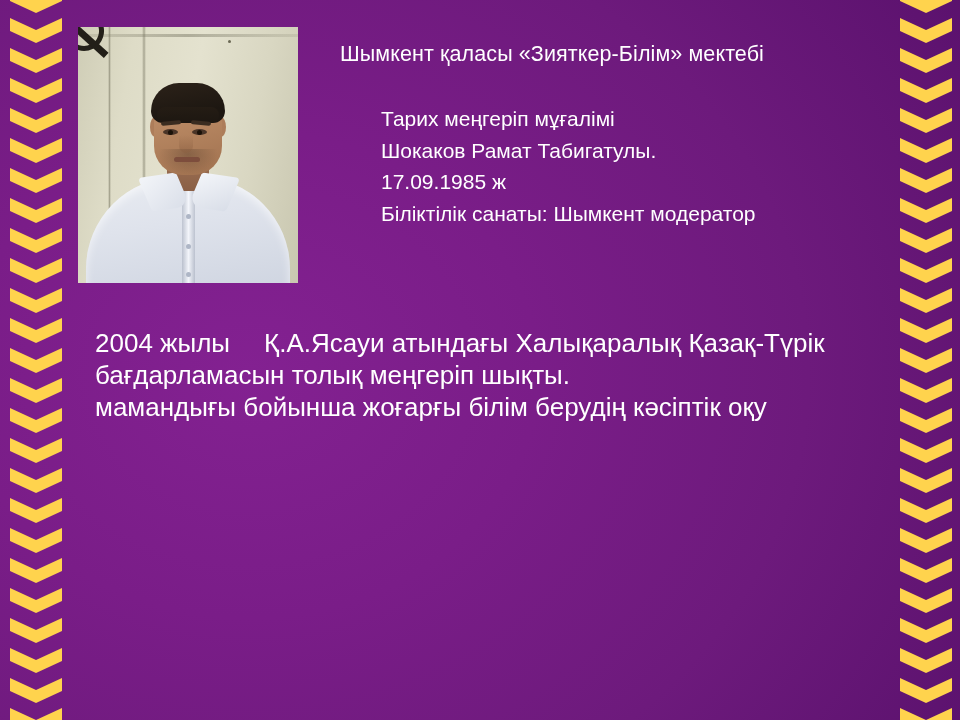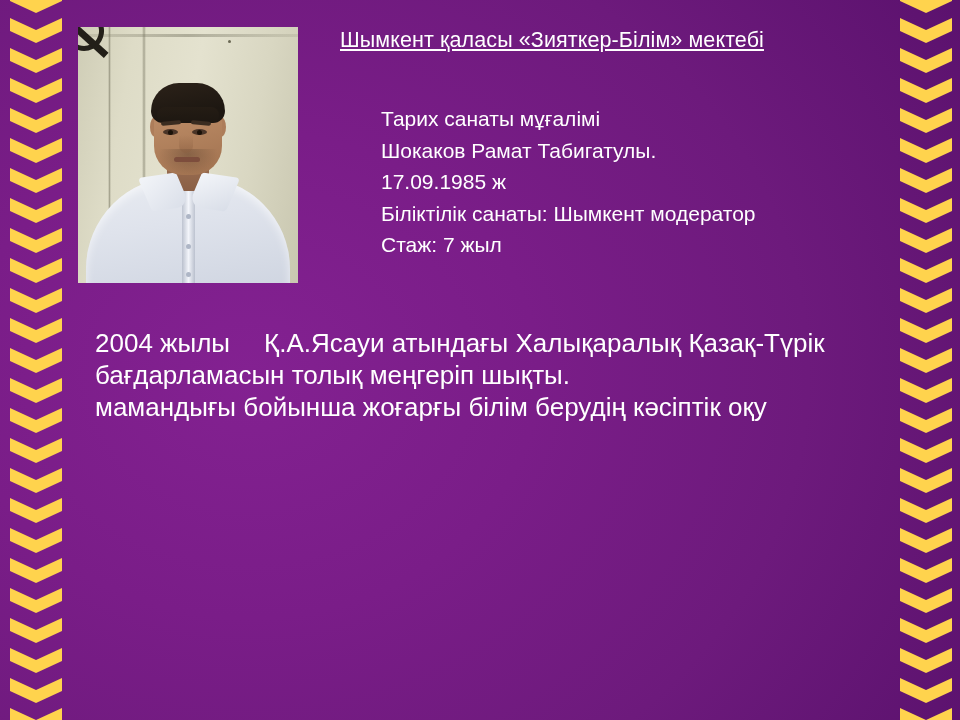--- a/index.html
+++ b/index.html
@@ -172,25 +172,24 @@
     position:absolute; left:80px; bottom:108px;
     width:60px; height:26px;
     background:radial-gradient(ellipse at 50% 20%, rgba(60,44,32,.32), rgba(60,44,32,0) 70%);
     border-radius:0 0 28px 28px;
   }
 
   
   .txt { color:#ffffff; }
   #school-title {
     position:absolute;
-    left:340px; top:28px;
+    left:340px; top:42px;
     font-size:21.5px;
     letter-spacing:.1px;
     white-space:nowrap;
-    text-decoration:underline;
   }
   #info-block {
     position:absolute;
     left:381px; top:103px;
     font-size:21px;
     line-height:31.5px;
   }
   #info-block .info-line { white-space:nowrap; }
   #bio-block {
     position:absolute;
@@ -491,25 +490,24 @@
       <div class="eye-l"></div>
       <div class="eye-r"></div>
       <div class="nose"></div>
       <div class="mouth"></div>
     </div>
   </div>
 
   <div id="school-title" class="txt">Шымкент қаласы «Зияткер-Білім» мектебі</div>
 
   <div id="info-block" class="txt">
-    <div class="info-line">Тарих санаты мұғалімі</div>
+    <div class="info-line">Тарих меңгеріп мұғалімі</div>
     <div class="info-line">Шокаков Рамат Табигатулы.</div>
     <div class="info-line">17.09.1985 ж</div>
     <div class="info-line">Біліктілік санаты: Шымкент модератор</div>
-    <div class="info-line">Стаж: 7 жыл</div>
   </div>
 
   <div id="bio-block" class="txt">
     <div class="bio-line"><span>2004 жылы</span><span class="tabgap"></span><span>Қ.А.Ясауи атындағы Халықаралық Қазақ-Түрік</span></div>
     <div class="bio-line">бағдарламасын толық меңгеріп шықты.</div>
     <div class="bio-line">мамандығы бойынша жоғарғы білім берудің кәсіптік оқу</div>
   </div>
 
 </div>
 

